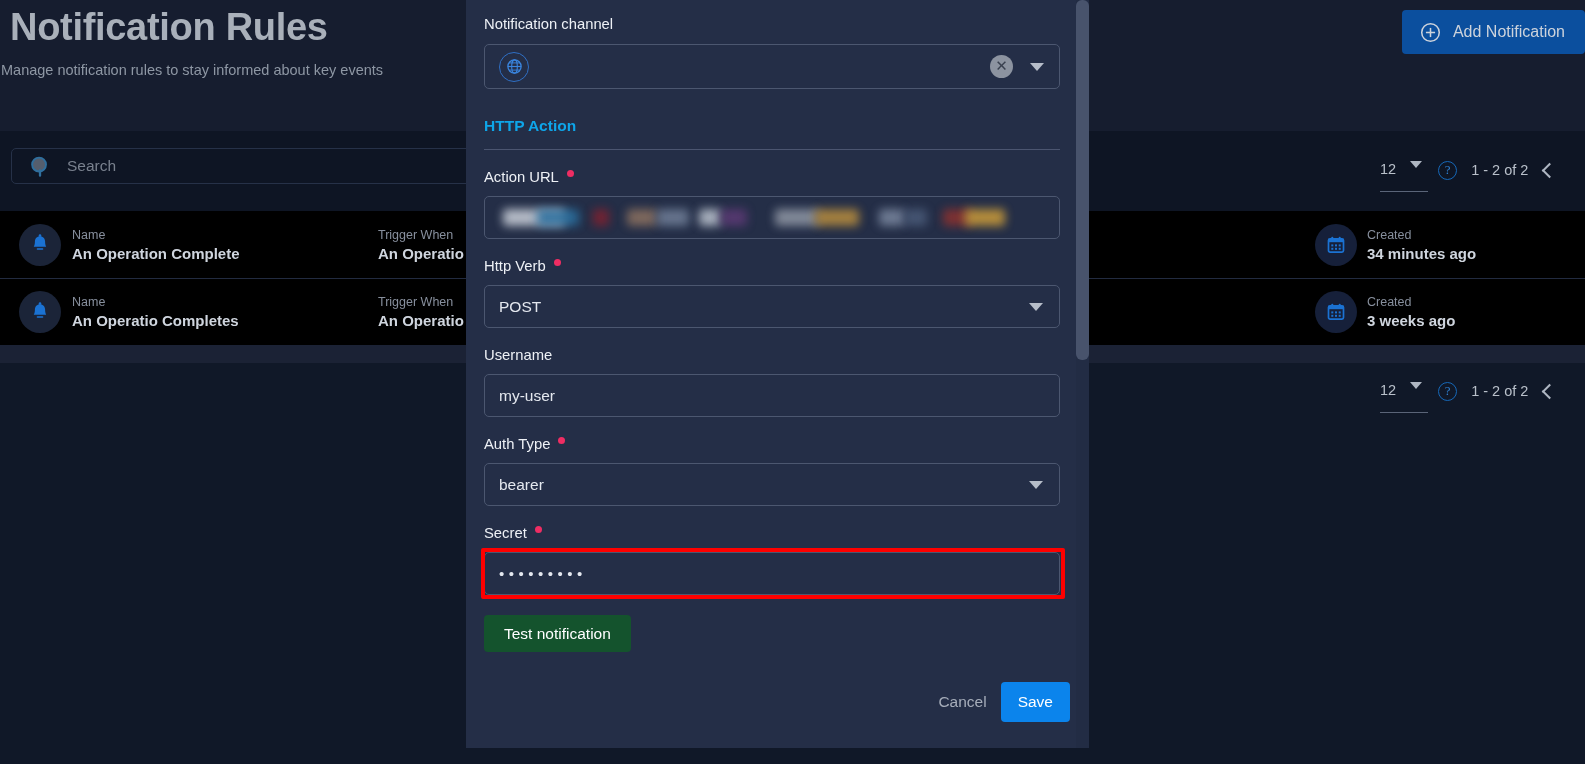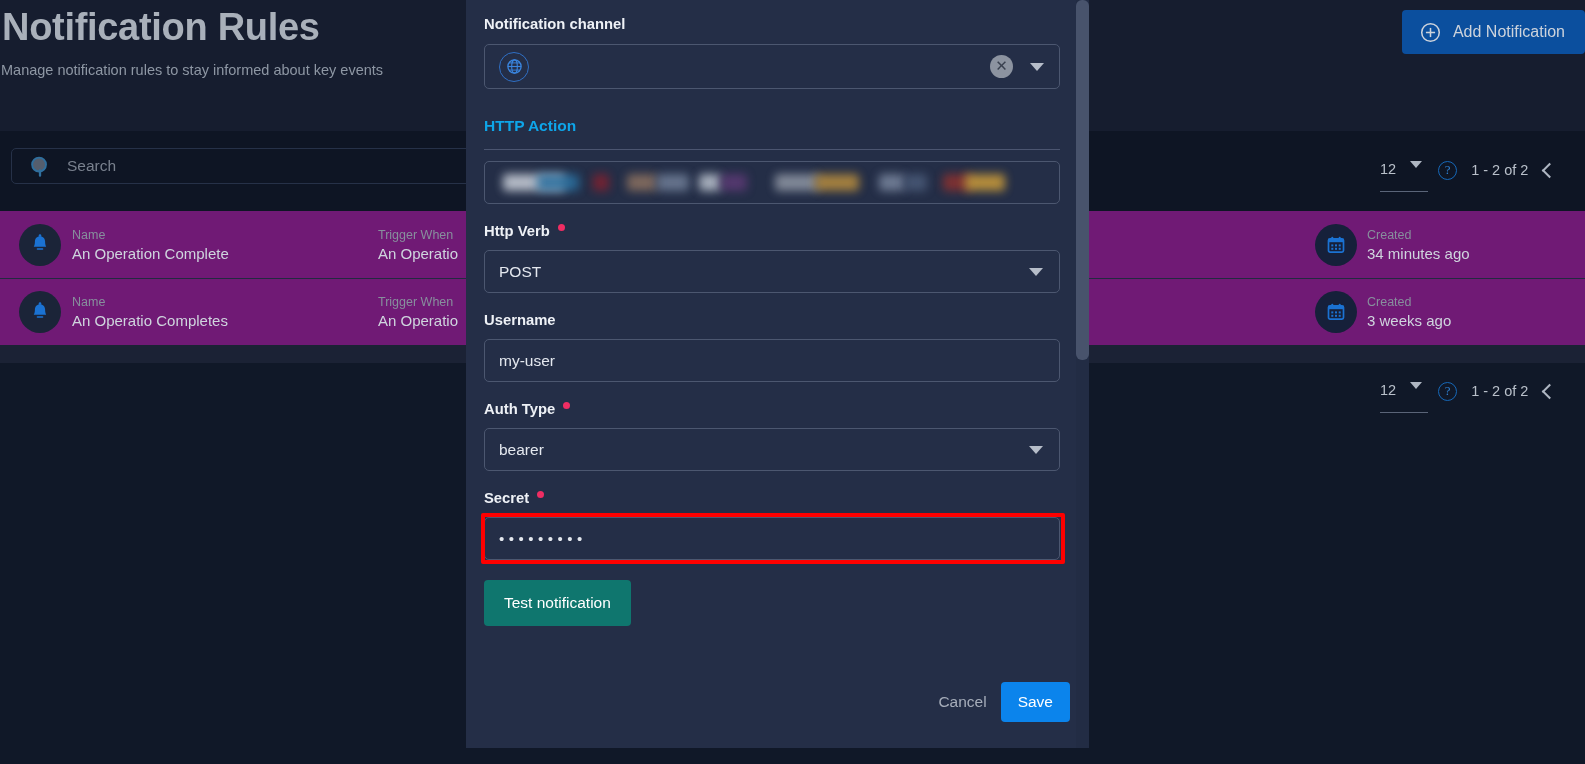--- a/index.html
+++ b/index.html
@@ -26,21 +26,21 @@
 
   .hero {
     position: absolute;
     left: 0; top: 0;
     width: 1585px; height: 131px;
     background: #161d2f;
   }
 
   .page-title {
     position: absolute;
-    left: 2px; top: 6px;
+    left: 10px; top: 6px;
     font-size: 38px;
     font-weight: bold;
     color: #a9b0ba;
     letter-spacing: -0.3px;
   }
 
   .page-subtitle {
     position: absolute;
     left: 1px; top: 62px;
     font-size: 14.5px;
@@ -135,21 +135,21 @@
   
   .list-wrap {
     position: absolute;
     left: 0; top: 211px;
     width: 1585px;
   }
   .list-row {
     position: relative;
     width: 1585px;
     height: 67px;
-    background: #701a75;
+    background: #000000;
     display: flex;
     align-items: center;
   }
   .list-row + .list-row { border-top: 1px solid #222b40; }
 
   .row-avatar {
     position: absolute;
     left: 19px;
     width: 42px; height: 42px;
     border-radius: 50%;
@@ -163,21 +163,21 @@
     display: flex;
     flex-direction: column;
     gap: 3px;
   }
   .cell-label {
     font-size: 12.5px;
     color: #878f9d;
   }
   .cell-value {
     font-size: 15px;
-    font-weight: normal;
+    font-weight: bold;
     color: #cfd5de;
     white-space: nowrap;
   }
   .cell-name    { left: 72px; }
   .cell-trigger { left: 378px; }
   .cell-created { left: 1367px; }
 
   .created-avatar {
     position: absolute;
     left: 1315px;
@@ -233,21 +233,21 @@
 
   .modal-inner {
     position: absolute;
     left: 0; top: 0;
     width: 622px;
     padding: 0 18px 0 18px;
   }
 
   .field-label {
     font-size: 14.8px;
-    font-weight: bold;
+    font-weight: normal;
     color: #eef1f6;
     display: flex;
     align-items: center;
     gap: 8px;
   }
   .req-dot {
     width: 7px; height: 7px;
     border-radius: 50%;
     background: #ef2d63;
     display: inline-block;
@@ -356,22 +356,22 @@
     border-radius: 2px;
     pointer-events: none;
   }
   .secret-dots {
     letter-spacing: 4.5px;
     font-size: 15px;
     color: #e4e8ef;
   }
 
   .test-btn {
-    height: 46px;
-    background: #0f766e;
+    height: 37px;
+    background: #14532d;
     border: none;
     border-radius: 4px;
     color: #ffffff;
     font-size: 15.5px;
     font-family: "Liberation Sans", sans-serif;
     padding: 0 20px;
     cursor: pointer;
   }
 
   .modal-footer {
@@ -571,20 +571,24 @@
           <line x1="3.3" y1="12.8" x2="14.7" y2="12.8" stroke="#3a85de" stroke-width="1"></line>
         </svg>
       </span>
       <span class="clear-x">✕</span>
       <span class="channel-caret"></span>
     </div>
 
     <div class="section-title" style="margin-top:28px;">HTTP Action</div>
     <div class="section-rule"></div>
 
+    <div class="field-label" style="margin-top:19px;">
+      <span>Action URL</span>
+      <span class="req-dot"></span>
+    </div>
     <div class="input-box blur-field" id="urlField" style="margin-top:11px;">
         <span class="blur-seg" style="left: 18px; width: 62px; top: 12px; background: rgb(200, 206, 216);"></span>
         <span class="blur-seg" style="left: 52px; width: 42px; top: 12px; background: rgb(42, 111, 158);"></span>
         <span class="blur-seg" style="left: 108px; width: 16px; top: 12px; background: rgb(125, 34, 48);"></span>
         <span class="blur-seg" style="left: 142px; width: 30px; top: 12px; background: rgb(138, 112, 96);"></span>
         <span class="blur-seg" style="left: 172px; width: 32px; top: 12px; background: rgb(111, 125, 150);"></span>
         <span class="blur-seg" style="left: 214px; width: 22px; top: 12px; background: rgb(184, 192, 204);"></span>
         <span class="blur-seg" style="left: 236px; width: 26px; top: 12px; background: rgb(91, 58, 116);"></span>
         <span class="blur-seg" style="left: 290px; width: 44px; top: 12px; background: rgb(142, 149, 163);"></span>
         <span class="blur-seg" style="left: 330px; width: 44px; top: 12px; background: rgb(181, 139, 62);"></span>

